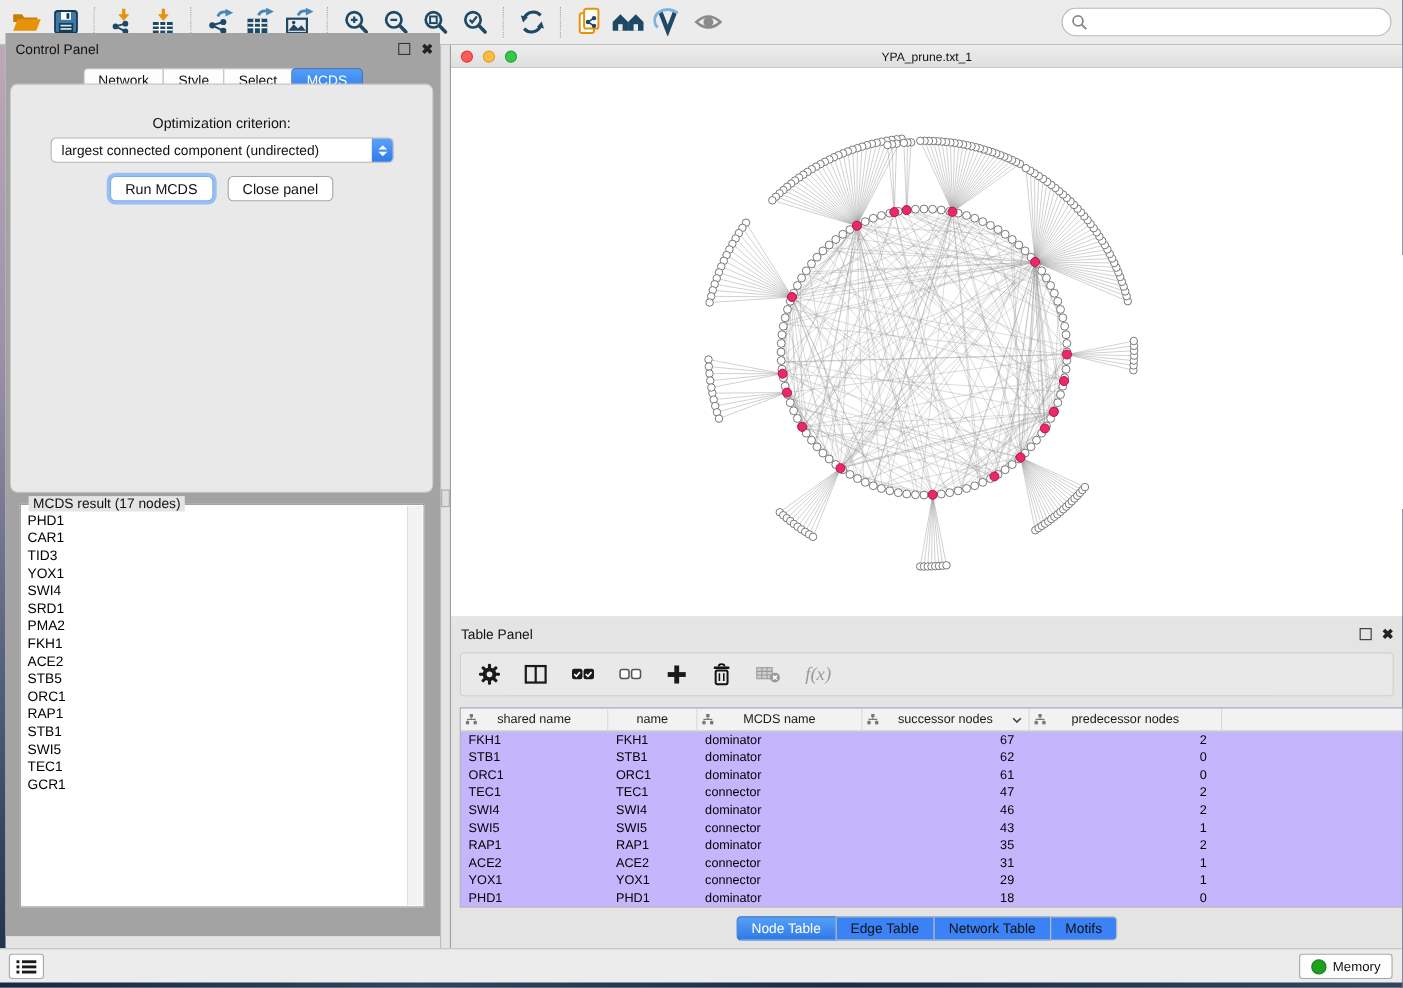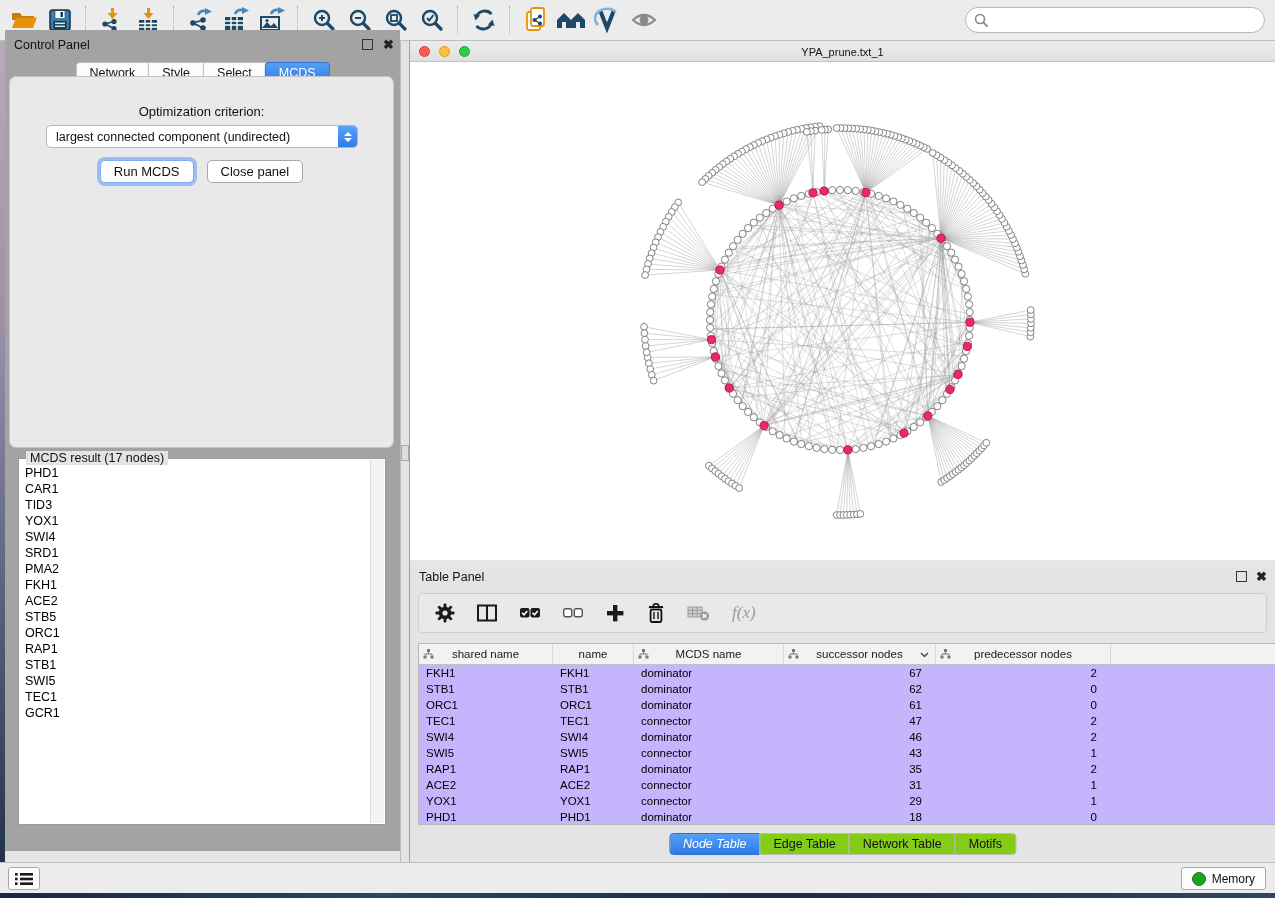--- a/index.html
+++ b/index.html
@@ -76,22 +76,22 @@
   .th .tree{position:absolute;left:4px;top:5px;}
   .th .sortv{position:absolute;right:6px;top:8px;}
   .th.filler{flex:1;border-right:none;}
   .tbl-row{display:flex;height:16px;align-items:center;}
   .td{font-size:11.5px;color:#000;box-sizing:border-box;white-space:nowrap;overflow:hidden;}
   .td.left{padding-left:7px;text-align:left;}
   .td.right{padding-right:14px;text-align:right;}
   .tbl-scroll{position:absolute;right:0;top:0px;bottom:0;width:16px;background:#fafafa;border-left:1px solid #e0e0e0;}
   .tbl-thumb{position:absolute;left:2px;top:14px;width:11px;height:90px;background:#b5b5b5;border-radius:6px;}
   .tp-tabs{position:absolute;top:268px;left:50%;transform:translateX(-50%);display:flex;}
-  .tp-tab{padding:3px 13px;font-size:12.5px;background:#84cc16;border:1px solid #bdbdbd;margin-left:-1px;color:#111;}
-  .tp-tab:first-child{border-radius:4px 0 0 4px;margin-left:0;font-style:italic;}
+  .tp-tab{padding:3px 13px;font-size:12.5px;background:#3b82f6;border:1px solid #bdbdbd;margin-left:-1px;color:#111;}
+  .tp-tab:first-child{border-radius:4px 0 0 4px;margin-left:0;}
   .tp-tab:last-child{border-radius:0 4px 4px 0;}
   .tp-tab.active{background:linear-gradient(#55a0f6,#2e7ae8);color:#fff;border-color:#2e6fd0;}
   
   .statusbar{position:absolute;left:0;top:862px;width:1275px;height:31px;background:#ececec;border-top:1px solid #c0c0c0;box-sizing:border-box;}
   .sb-left{position:absolute;left:8px;top:4px;width:32px;height:23px;background:#fdfdfd;border:1px solid #a8a8a8;border-radius:3px;
     display:flex;align-items:center;justify-content:center;padding:0;}
   .memory{position:absolute;right:9px;top:4px;height:23px;background:#fdfdfd;border:1px solid #a8a8a8;border-radius:3px;
     display:flex;align-items:center;gap:6px;padding:0 10px;font-size:12px;color:#111;}
   .memory .dot{width:12px;height:12px;border-radius:50%;background:#1fa11f;border:1px solid #148014;}
 </style>

